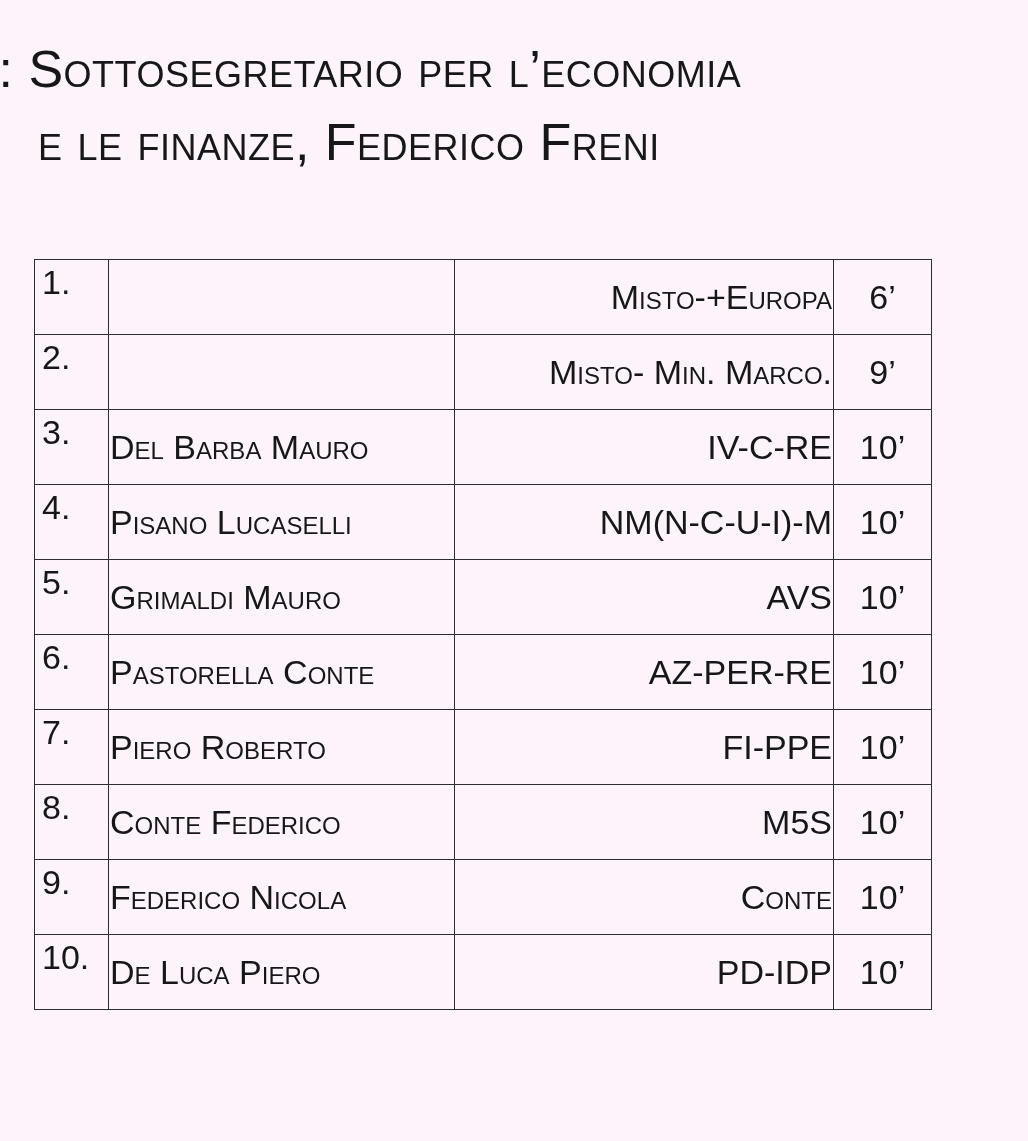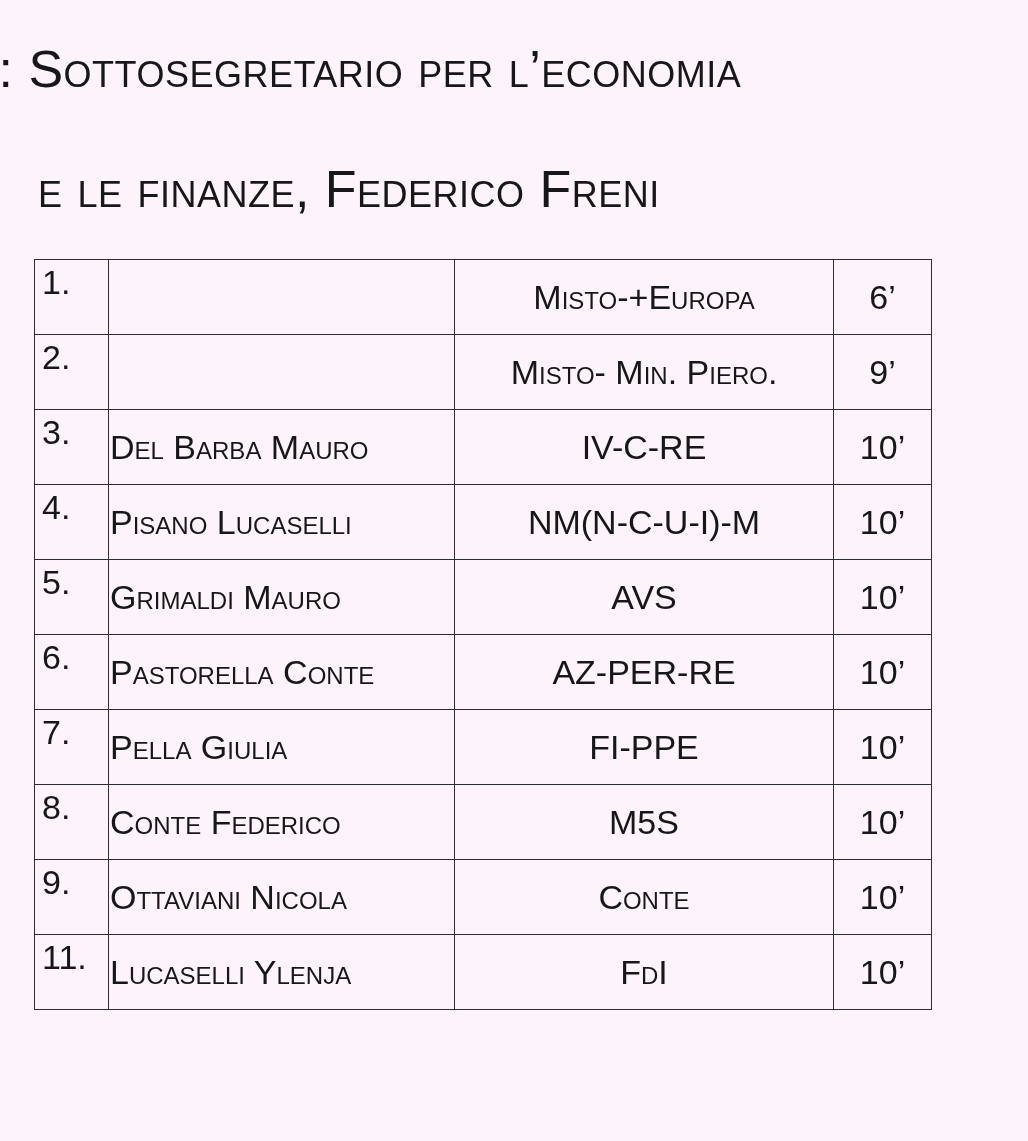--- a/index.html
+++ b/index.html
@@ -21,21 +21,20 @@
     left: -30px;
     font-size: 52px;
     line-height: 73px;
     font-variant: small-caps;
     letter-spacing: 0.5px;
     white-space: nowrap;
     color: #17171a;
   }
   .title-line-2 {
     margin-left: 68px;
-    margin-top: 47px;
   }
   table.speakers-table {
     position: absolute;
     left: 34px;
     top: 259px;
     width: 897px;
     border-collapse: collapse;
     table-layout: fixed;
     font-variant: small-caps;
   }
@@ -53,21 +52,21 @@
     padding: 3px 0 0 7px;
     font-size: 33px;
     font-variant: normal;
   }
   td.cell-name {
     vertical-align: middle;
     text-align: left;
   }
   td.cell-group {
     vertical-align: middle;
-    text-align: center;
+    text-align: right;
   }
   td.cell-time {
     vertical-align: middle;
     text-align: center;
     font-variant: normal;
   }
 </style>
 </head>
 <body>
 
@@ -100,21 +99,21 @@
   </tr>
 
   <tr>
     <td class="cell-num">
       <span class="bind-num">2.</span>
     </td>
     <td class="cell-name">
       <span class="bind-name"></span>
     </td>
     <td class="cell-group">
-      <span class="bind-group">Misto- Min. Piero.</span>
+      <span class="bind-group">Misto- Min. Marco.</span>
     </td>
     <td class="cell-time">
       <span class="bind-time">9’</span>
     </td>
   </tr>
 
   <tr>
     <td class="cell-num">
       <span class="bind-num">3.</span>
     </td>
@@ -172,21 +171,21 @@
     <td class="cell-time">
       <span class="bind-time">10’</span>
     </td>
   </tr>
 
   <tr>
     <td class="cell-num">
       <span class="bind-num">7.</span>
     </td>
     <td class="cell-name">
-      <span class="bind-name">Pella Giulia</span>
+      <span class="bind-name">Piero Roberto</span>
     </td>
     <td class="cell-group">
       <span class="bind-group">FI-PPE</span>
     </td>
     <td class="cell-time">
       <span class="bind-time">10’</span>
     </td>
   </tr>
 
   <tr>
@@ -202,39 +201,39 @@
     <td class="cell-time">
       <span class="bind-time">10’</span>
     </td>
   </tr>
 
   <tr>
     <td class="cell-num">
       <span class="bind-num">9.</span>
     </td>
     <td class="cell-name">
-      <span class="bind-name">Ottaviani Nicola</span>
+      <span class="bind-name">Federico Nicola</span>
     </td>
     <td class="cell-group">
       <span class="bind-group">Conte</span>
     </td>
     <td class="cell-time">
       <span class="bind-time">10’</span>
     </td>
   </tr>
 
-
-  <tr>
-    <td class="cell-num">
-      <span class="bind-num">11.</span>
-    </td>
-    <td class="cell-name">
-      <span class="bind-name">Lucaselli Ylenja</span>
-    </td>
-    <td class="cell-group">
-      <span class="bind-group">FdI</span>
-    </td>
-    <td class="cell-time">
-      <span class="bind-time">10’</span>
-    </td>
-  </tr>
+  <tr>
+    <td class="cell-num">
+      <span class="bind-num">10.</span>
+    </td>
+    <td class="cell-name">
+      <span class="bind-name">De Luca Piero</span>
+    </td>
+    <td class="cell-group">
+      <span class="bind-group">PD-IDP</span>
+    </td>
+    <td class="cell-time">
+      <span class="bind-time">10’</span>
+    </td>
+  </tr>
+
 </tbody>
 </table>
 
 </body></html>

